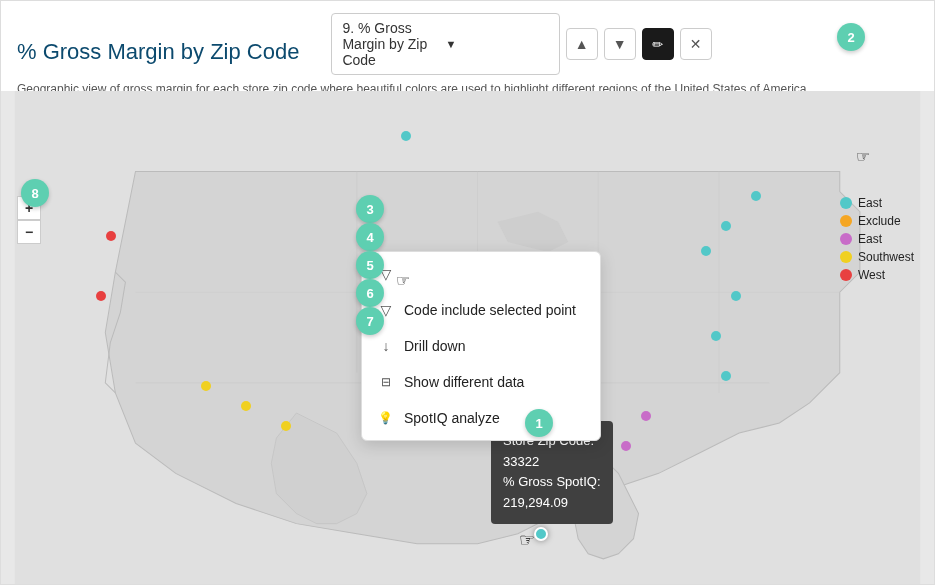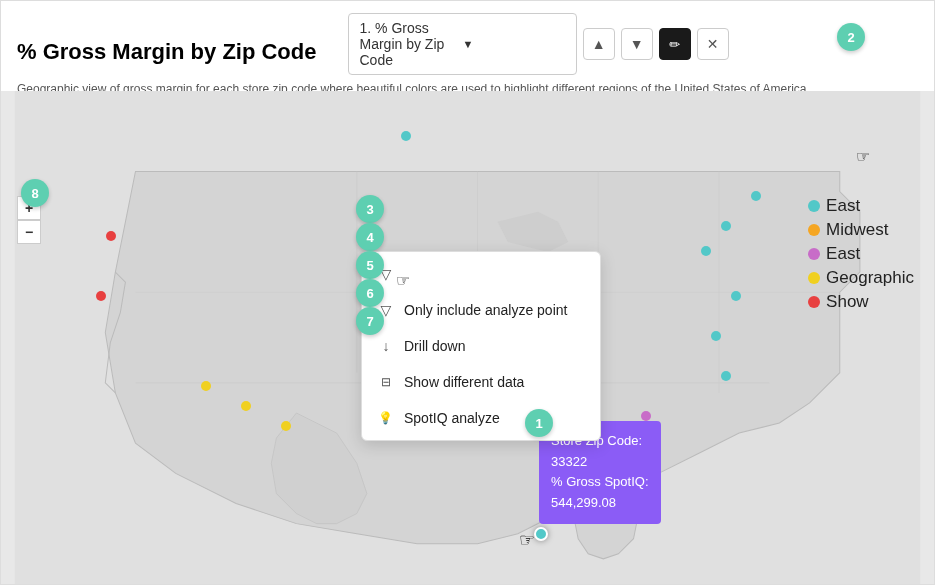--- a/index.html
+++ b/index.html
@@ -20,22 +20,22 @@
     }
     
     .header {
       display: flex;
       align-items: center;
       padding: 12px 16px 4px 16px;
       gap: 12px;
     }
     .title {
       font-size: 22px;
-      font-weight: 700;
-      color: #000000;
+      font-weight: 400;
+      color: #0c4a6e;
       flex-shrink: 0;
       margin-top: 16px;
     }
     .dropdown-bar {
       display: flex;
       align-items: center;
       flex: 1;
       gap: 6px;
       margin-left: 20px;
     }
@@ -121,21 +121,21 @@
       top: 105px;
       right: 20px;
       background: transparent;
       z-index: 10;
     }
     .legend-item {
       display: flex;
       align-items: center;
       gap: 6px;
       margin-bottom: 4px;
-      font-size: 17px;
+      font-size: 12px;
       color: #222;
     }
     .legend-dot {
       width: 12px;
       height: 12px;
       border-radius: 50%;
     }
     
     .context-menu {
       position: absolute;
@@ -166,29 +166,28 @@
       font-size: 14px;
       color: #555;
       width: 16px;
       text-align: center;
     }
     
     .tooltip {
       position: absolute;
       bottom: 60px;
       left: 490px;
-      background: #8b5cf6;
+      background: #404040;
       color: #fff;
       padding: 10px 12px;
       border-radius: 4px;
       font-size: 13px;
       line-height: 1.6;
       z-index: 25;
       white-space: nowrap;
-      margin-left: 48px;
     }
     
     .badge {
       position: absolute;
       width: 28px;
       height: 28px;
       border-radius: 50%;
       background: #5ecfb1;
       color: #fff;
       font-weight: 700;
@@ -216,21 +215,21 @@
   </style>
 </head>
 <body>
 
 <div class="page-container">
 
   <div class="header">
     <div class="title">% Gross Margin by Zip Code</div>
     <div class="dropdown-bar">
       <div class="dropdown-select">
-        <span>1. % Gross Margin by Zip Code</span>
+        <span>9. % Gross Margin by Zip Code</span>
         <span style="font-size:11px;">▼</span>
       </div>
       <div class="btn-icon">
         <span>▲</span>
       </div>
       <div class="btn-icon">
         <span>▼</span>
       </div>
       <div class="btn-icon active">
         <span style="font-size:13px;">✏</span>
@@ -306,44 +305,44 @@
     </div>
 
     
     <div class="legend">
       <div class="legend-item">
         <div class="legend-dot" style="background:#52c8c8;"></div>
         <span>East</span>
       </div>
       <div class="legend-item">
         <div class="legend-dot" style="background:#f5a623;"></div>
-        <span>Midwest</span>
+        <span>Exclude</span>
       </div>
       <div class="legend-item">
         <div class="legend-dot" style="background:#c86cc8;"></div>
         <span>East</span>
       </div>
       <div class="legend-item">
         <div class="legend-dot" style="background:#f0d020;"></div>
-        <span>Geographic</span>
+        <span>Southwest</span>
       </div>
       <div class="legend-item">
         <div class="legend-dot" style="background:#e84040;"></div>
-        <span>Show</span>
+        <span>West</span>
       </div>
     </div>
 
     
     <div class="context-menu">
       <div class="context-menu-item disabled">
         <span class="menu-icon">▽</span>
       </div>
       <div class="context-menu-item">
         <span class="menu-icon">▽</span>
-        <span>Only include analyze point</span>
+        <span>Code include selected point</span>
       </div>
       <div class="context-menu-item">
         <span class="menu-icon">↓</span>
         <span>Drill down</span>
       </div>
       <div class="context-menu-item">
         <span class="menu-icon" style="font-size:12px;">⊟</span>
         <span>Show different data</span>
       </div>
       <div class="context-menu-item">
@@ -353,21 +352,21 @@
     </div>
 
     
     <div class="tooltip">
       <div>
         <span>Store Zip Code:</span><br>
         <span>33322</span>
       </div>
       <div>
         <span>% Gross SpotIQ:</span><br>
-        <span>544,299.08</span>
+        <span>219,294.09</span>
       </div>
     </div>
 
     
     <div class="cursor-hand" style="top:438px;left:518px;">☞</div>
     
     <div class="cursor-hand" style="top:180px;left:395px;font-size:16px;">☞</div>
     
     <div class="cursor-hand" style="top:56px;left:855px;font-size:16px;">☞</div>
 

